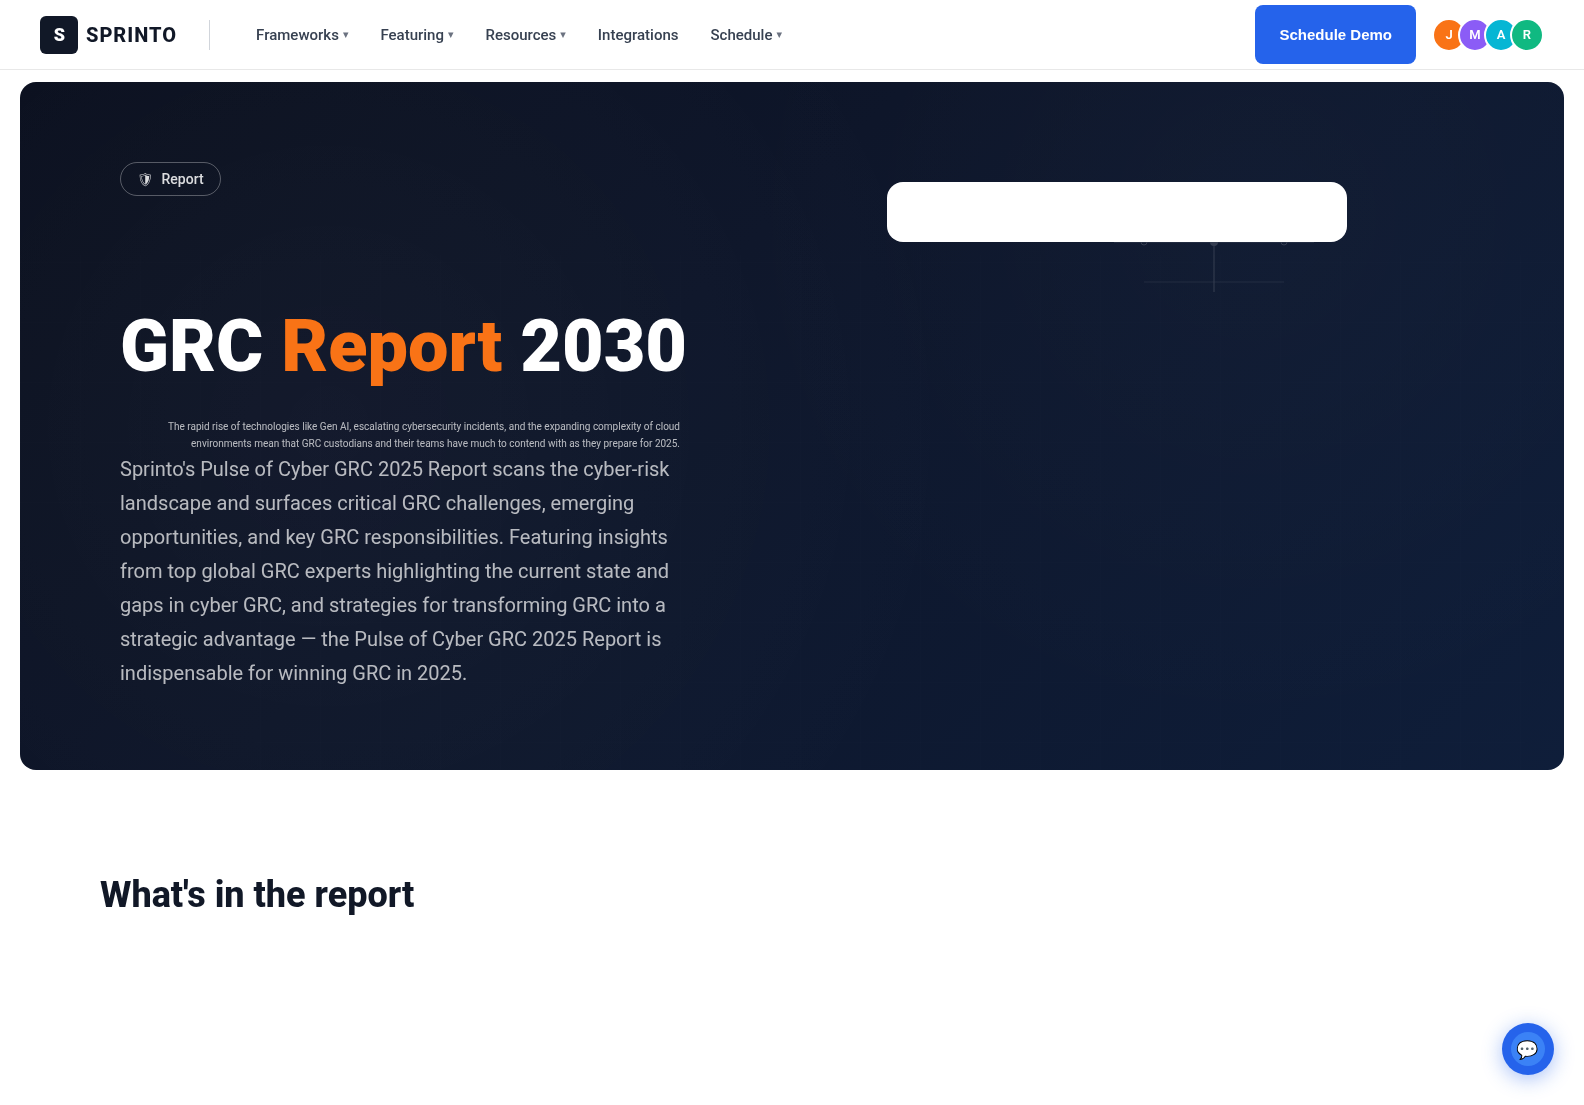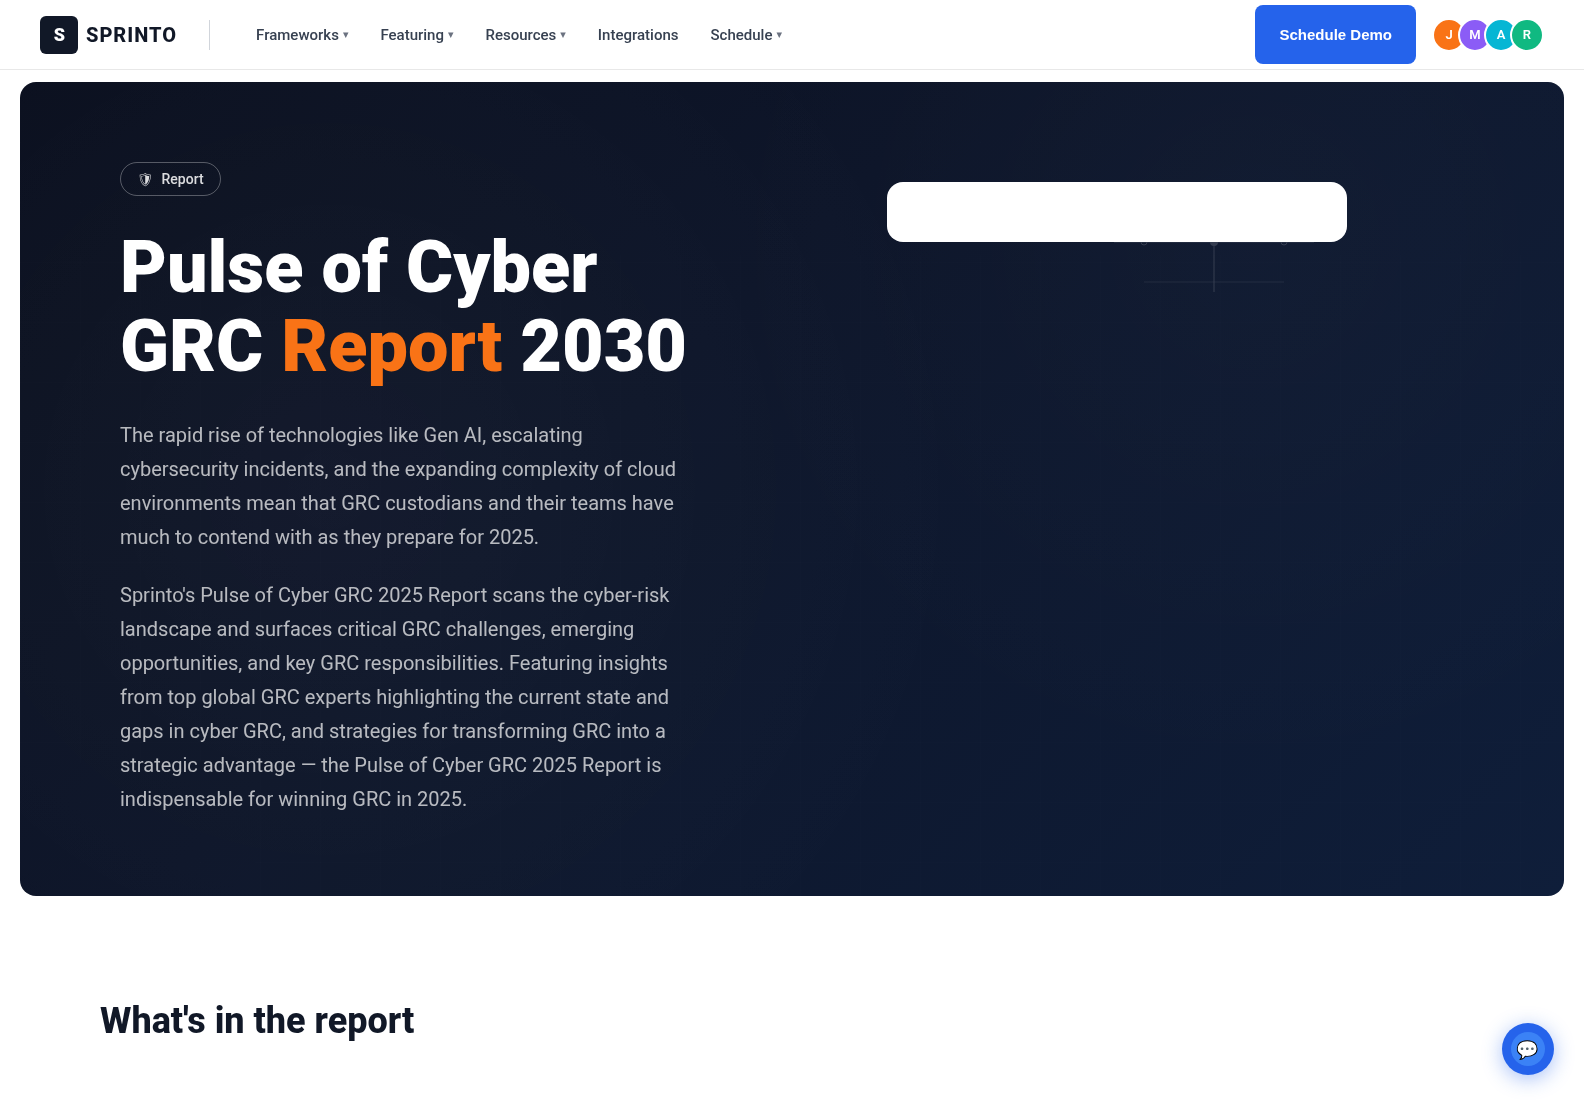--- a/index.html
+++ b/index.html
@@ -216,24 +216,24 @@
       color: #ffffff;
       margin-bottom: 32px;
     }
 
     .hero-title-accent {
       color: #f97316;
     }
 
     .hero-description {
       color: rgba(255,255,255,0.7);
-      font-size: 20px;
+      font-size: 10px;
       line-height: 1.7;
-      margin-bottom: 24px;
       max-width: 560px;
+      text-align: right;
     }
 
     .hero-description-2 {
       color: rgba(255,255,255,0.7);
       font-size: 20px;
       line-height: 1.7;
       max-width: 560px;
     }
 
     
@@ -359,21 +359,21 @@
     <circle cx="220" cy="100" r="3" stroke="white" stroke-width="1" fill="none"></circle>
   </svg>
 
   <div class="hero-content">
     <div class="report-badge">
       <span class="report-badge-icon">🛡</span>
       <span>Report</span>
     </div>
 
     <h1 class="hero-title">
-      <span>Pulse of Cyber</span><br>
+      <br>
       <span>GRC </span><span class="hero-title-accent">Report</span><span> 2030</span>
     </h1>
 
     <p class="hero-description">The rapid rise of technologies like Gen AI, escalating cybersecurity incidents, and the expanding complexity of cloud environments mean that GRC custodians and their teams have much to contend with as they prepare for 2025.</p>
     <p class="hero-description-2">Sprinto's Pulse of Cyber GRC 2025 Report scans the cyber-risk landscape and surfaces critical GRC challenges, emerging opportunities, and key GRC responsibilities. Featuring insights from top global GRC experts highlighting the current state and gaps in cyber GRC, and strategies for transforming GRC into a strategic advantage — the Pulse of Cyber GRC 2025 Report is indispensable for winning GRC in 2025.</p>
   </div>
 
   <div class="hero-form-area">
     <div class="form-card"></div>
   </div>

